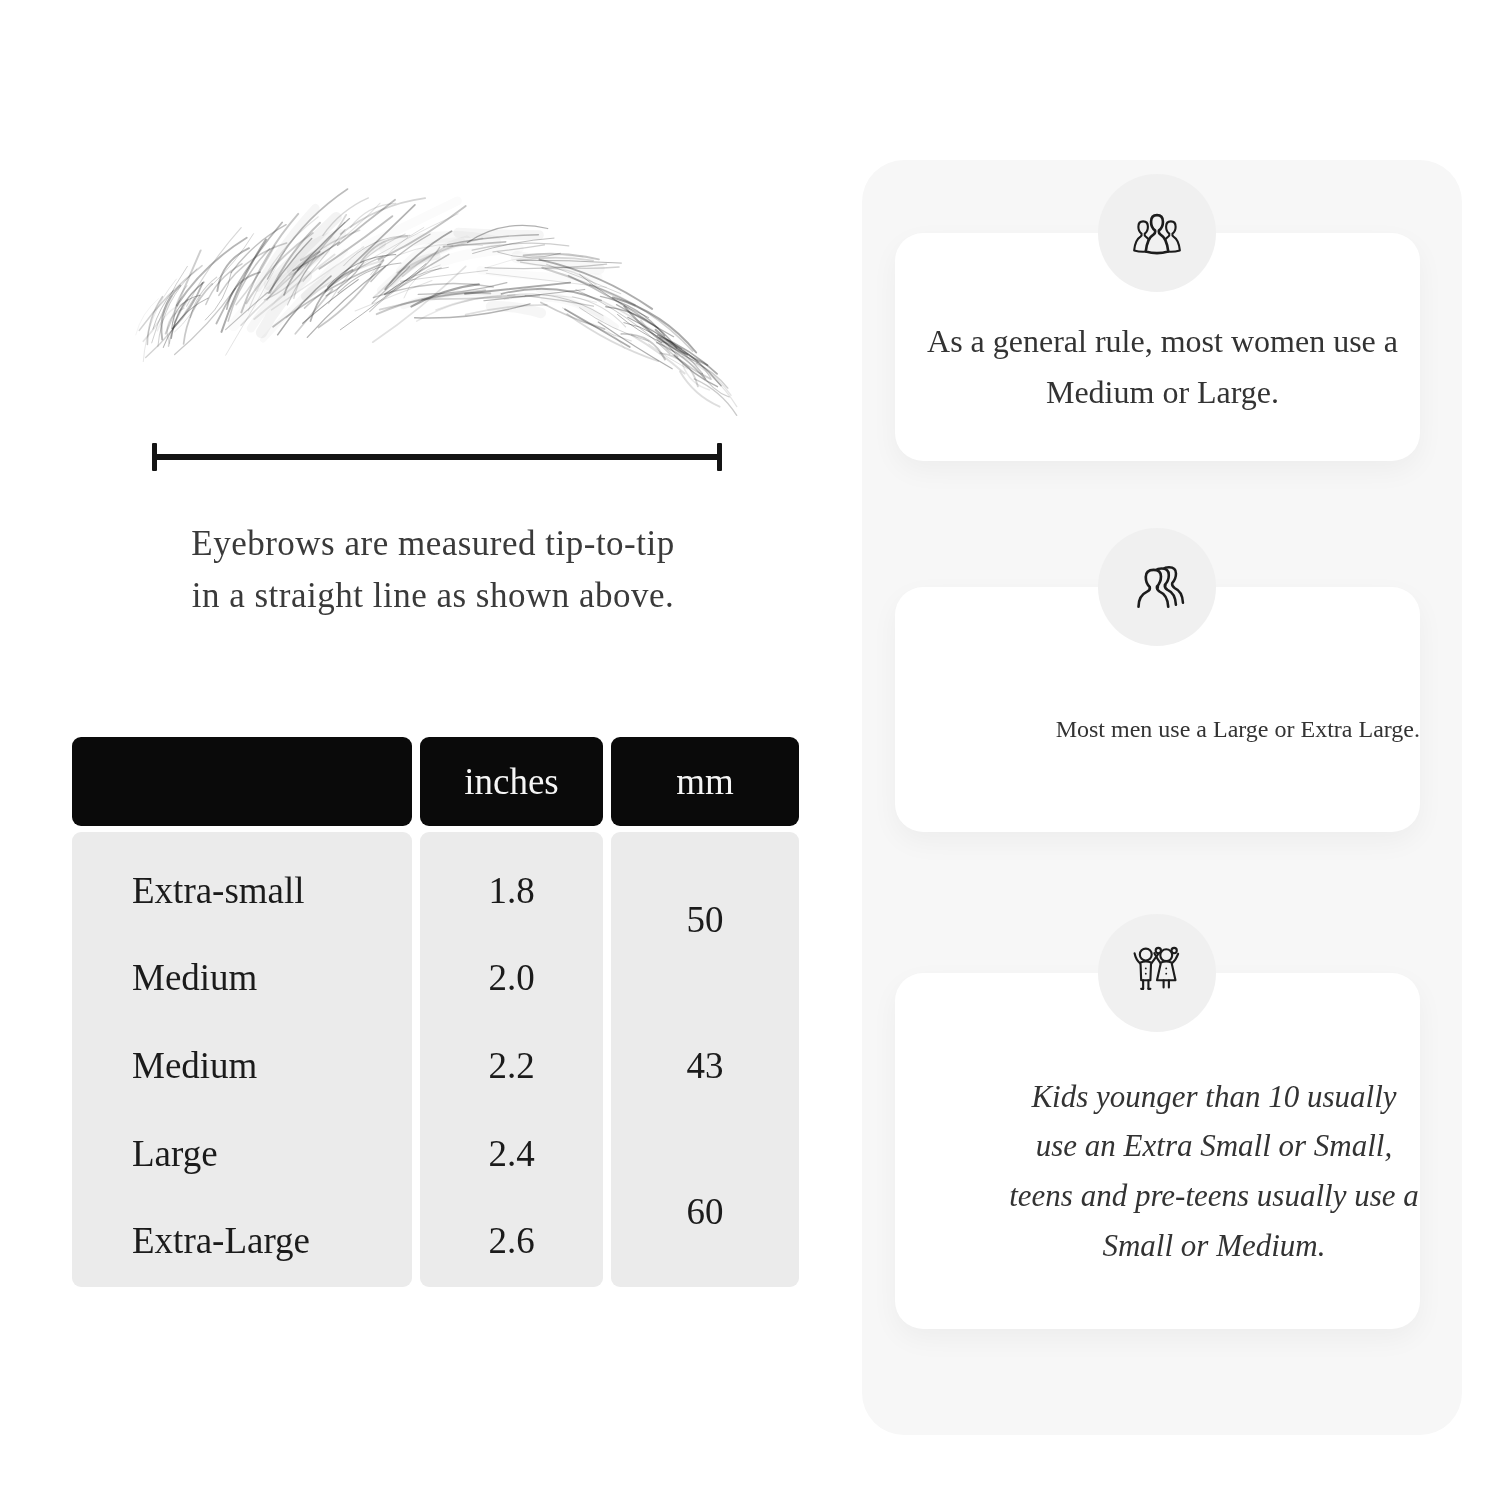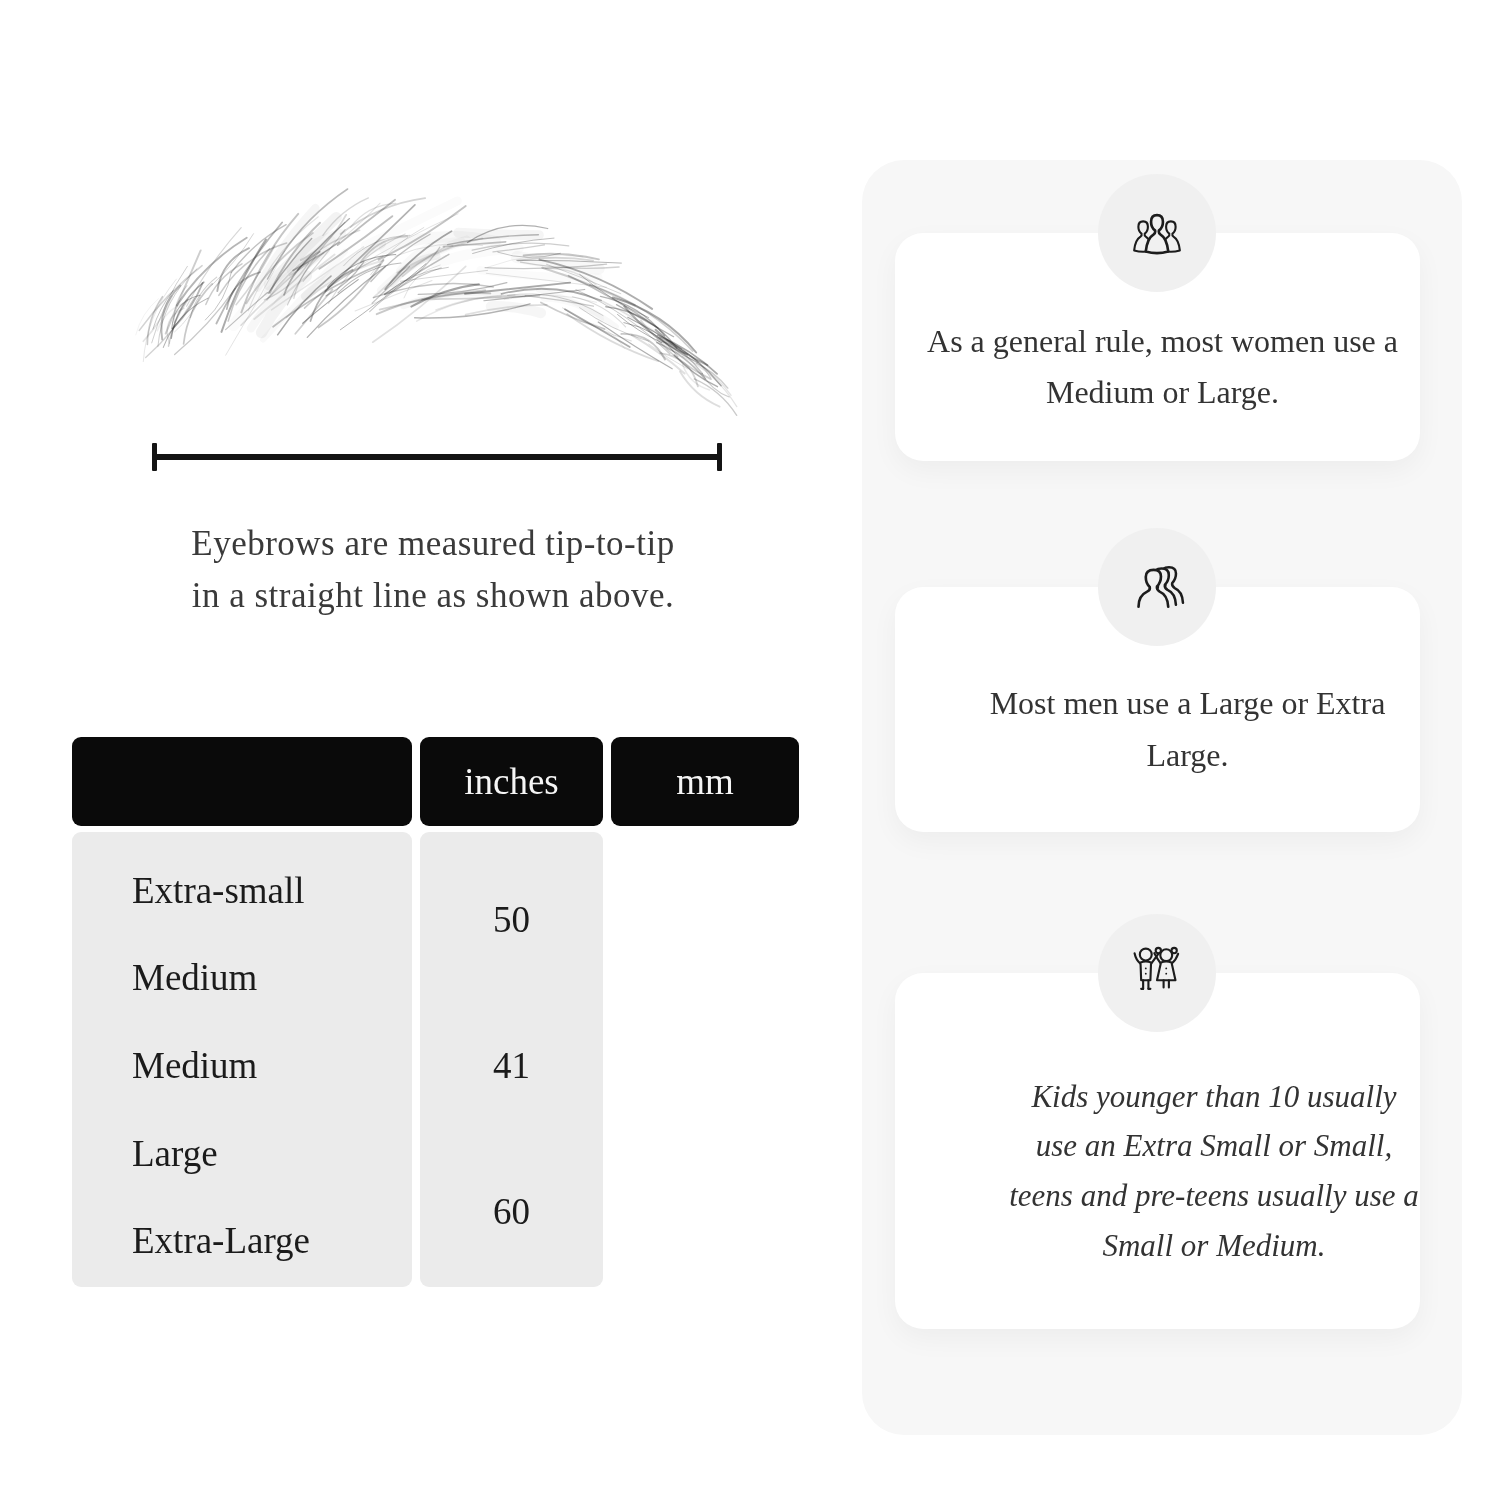--- a/index.html
+++ b/index.html
@@ -52,21 +52,21 @@
     left:895px;width:525px;background:#ffffff;border-radius:28px;
     box-shadow:0 10px 28px rgba(0,0,0,0.045);
     display:flex;align-items:center;justify-content:flex-end;
     padding-top:58px;padding-bottom:18px;box-sizing:border-box;
   }
   .card-1{top:233px;height:228px;}
   .card-2{top:587px;height:245px;}
   .card-3{top:973px;height:356px;font-style:italic;}
   .card p{margin:0;text-align:center;color:#333333;line-height:1.6;}
   .card-1 p{font-size:32px;max-width:515px;}
-  .card-2 p{font-size:32px;max-width:465px;}
+  .card-2 p{font-size:24px;max-width:465px;}
   .card-3 p{font-size:31px;max-width:412px;}
 
   .icon-circle{
     width:118px;height:118px;border-radius:50%;background:#f0f0f0;left:1098px;
     display:flex;align-items:center;justify-content:center;z-index:3;
   }
   .circle-1{top:174px;}
   .circle-2{top:528px;}
   .circle-3{top:914px;}
   .icon-circle svg{width:66px;height:66px;display:block;}
@@ -291,22 +291,29 @@
     <div class="th">mm</div>
 
     <div class="tcol labels">
       <div class="cell">Extra-small</div>
       <div class="cell">Medium</div>
       <div class="cell">Medium</div>
       <div class="cell">Large</div>
       <div class="cell">Extra-Large</div>
     </div>
     <div class="tcol">
+      <div class="cell">1.8</div>
+      <div class="cell">2.0</div>
+      <div class="cell">2.2</div>
+      <div class="cell">2.4</div>
+      <div class="cell">2.6</div>
+    </div>
+    <div class="tcol">
       <div class="cell">50</div>
-      <div class="cell">41</div>
+      <div class="cell">43</div>
       <div class="cell">60</div>
     </div>
   </div>
 
   <div class="abs panel"></div>
 
   <div class="abs card card-1">
     <p>As a general rule, most women use a Medium or Large.</p>
   </div>
   <div class="abs card card-2">

